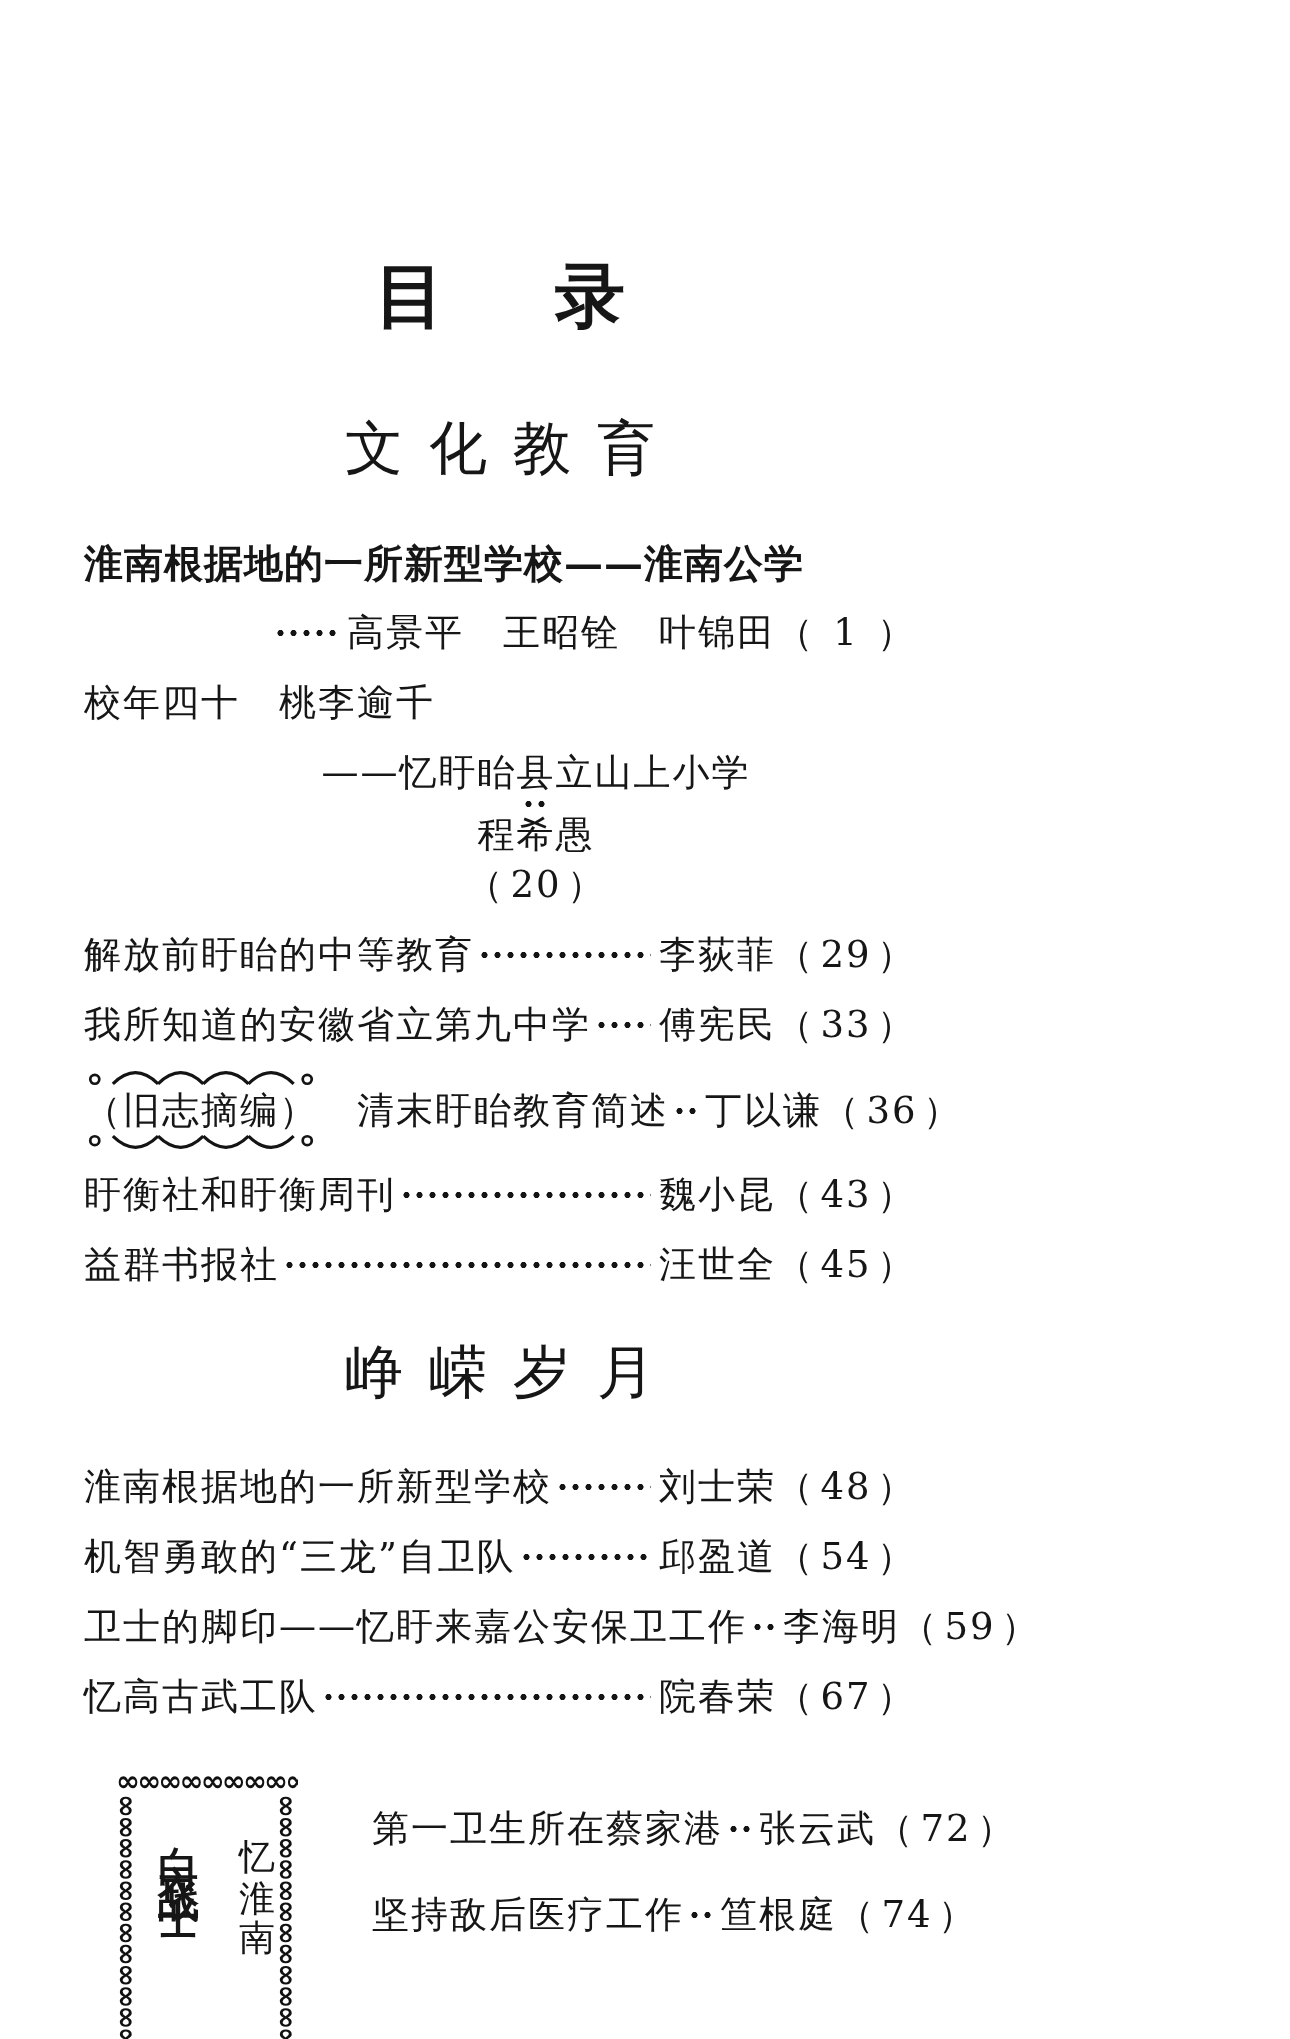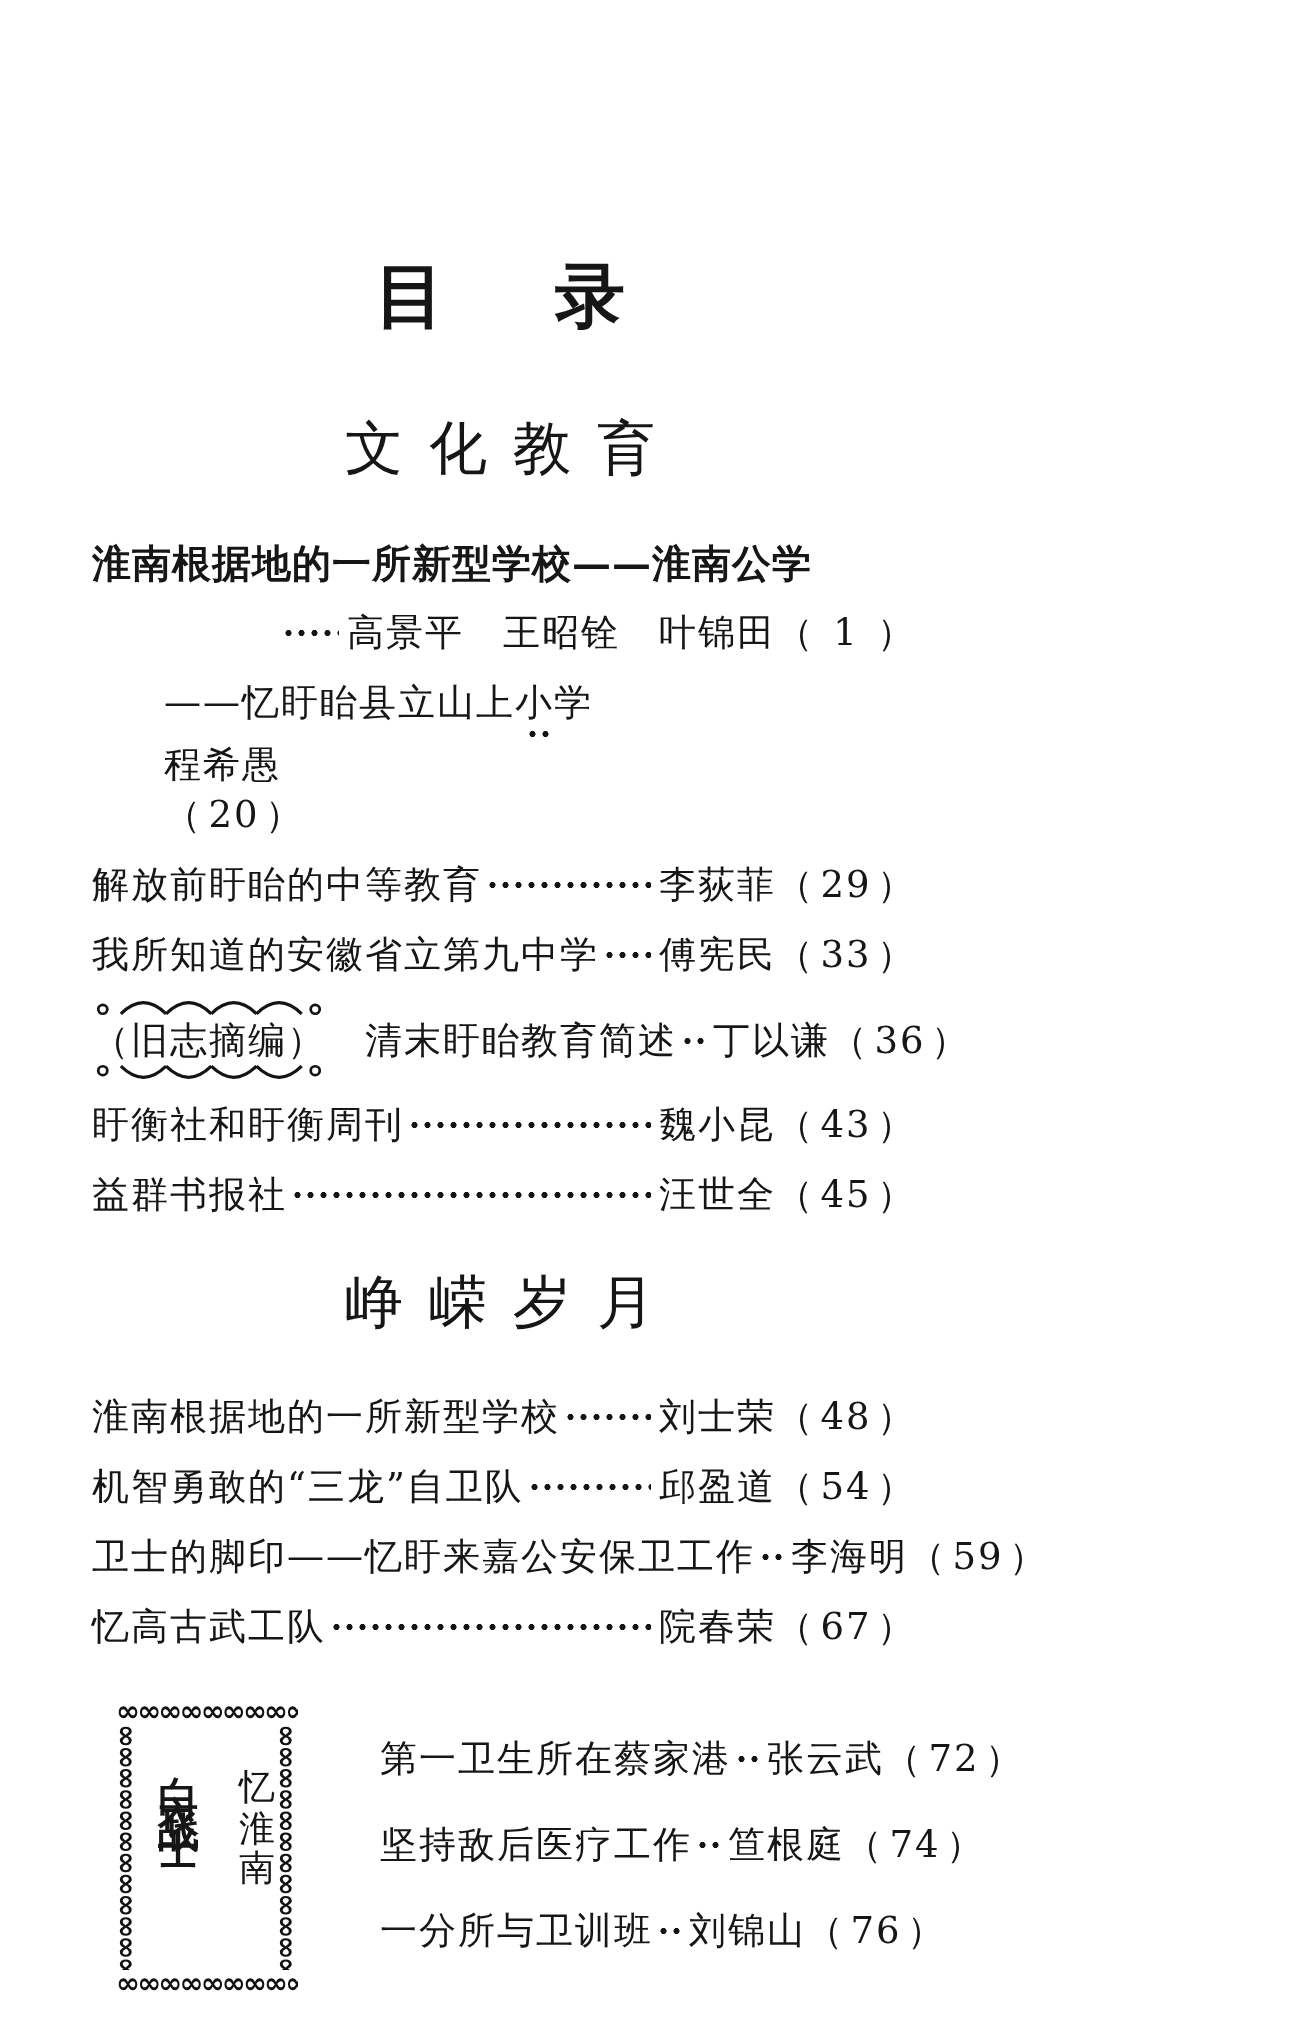--- a/index.html
+++ b/index.html
@@ -29,27 +29,26 @@
     font-size:58px;
     text-align:center;
     letter-spacing:26px;
     text-indent:26px;
     margin:0 0 50px 0;
     white-space:nowrap;
   }
   .section-heading.second{margin-top:44px;}
   .row{
     display:flex;
-    align-items:flex-start;
+    align-items:center;
     font-size:37px;
     letter-spacing:2px;
     line-height:50px;
     margin-bottom:20px;
     white-space:nowrap;
-    margin-left:8px;
   }
   .row.bold{font-weight:bold;font-size:39px;letter-spacing:1px;}
   .row.ind-1{padding-left:72px;flex-direction:column;}
   .row.ind-2{padding-left:186px;}
   .row.has-deco{margin-top:36px;margin-bottom:34px;}
   .t{white-space:pre;}
   .leader{
     flex:1 1 auto;
     height:12px;
     align-self:center;
@@ -116,20 +115,23 @@
 
   <div id="sections">
       <div class="section-heading">文化教育</div>
       <div class="row bold">
         <span class="t">淮南根据地的一所新型学校——淮南公学</span>
       </div>
       <div class="row ind-2">
         <span class="leader"></span>
         <span class="authors">高景平　王昭铨　叶锦田</span>
         <span class="pgroup"><span>（</span><span class="pnum">1</span><span>）</span></span>
+      </div>
+      <div class="row">
+        <span class="t">校年四十　桃李逾千</span>
       </div>
       <div class="row ind-1">
         <span class="t">——忆盱眙县立山上小学</span>
         <span class="leader"></span>
         <span class="authors">程希愚</span>
         <span class="pgroup"><span>（</span><span class="pnum">20</span><span>）</span></span>
       </div>
       <div class="row">
         <span class="t">解放前盱眙的中等教育</span>
         <span class="leader"></span>
@@ -211,21 +213,15 @@
           <span class="leader"></span>
           <span class="authors">张云武</span>
           <span class="pgroup"><span>（</span><span class="pnum">72</span><span>）</span></span>
         </div>
         <div class="row">
           <span class="t">坚持敌后医疗工作</span>
           <span class="leader"></span>
           <span class="authors">笪根庭</span>
           <span class="pgroup"><span>（</span><span class="pnum">74</span><span>）</span></span>
         </div>
-        <div class="row">
-          <span class="t">一分所与卫训班</span>
-          <span class="leader"></span>
-          <span class="authors">刘锦山</span>
-          <span class="pgroup"><span>（</span><span class="pnum">76</span><span>）</span></span>
-        </div>
       </div>
   </div>
 </div>
 
 </body></html>

